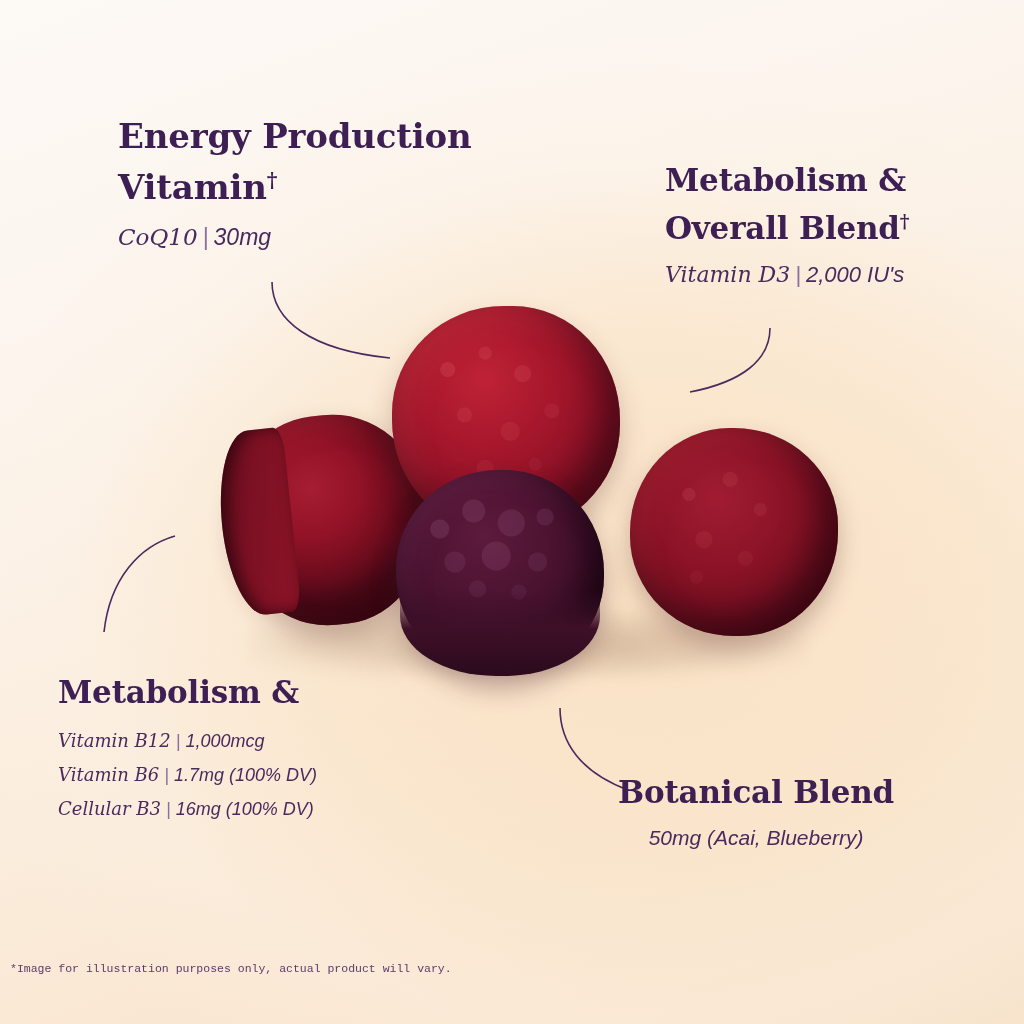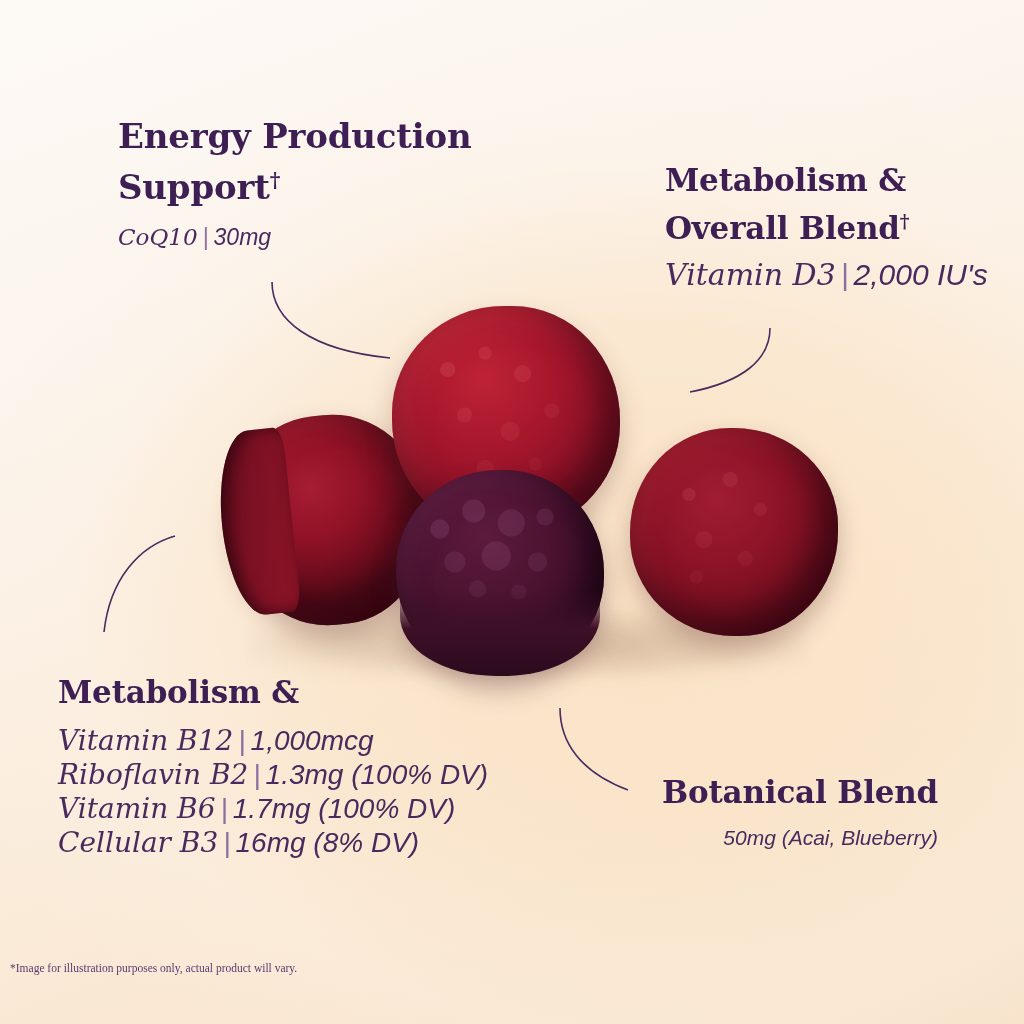--- a/index.html
+++ b/index.html
@@ -49,41 +49,41 @@
   .line .val { font-family: "Liberation Sans", sans-serif; }
 
   
   #b-energy { left: 118px; top: 114px; }
   #b-energy .heading { font-size: 34px; line-height: 44px; }
   #b-energy .line { font-size: 23px; line-height: 34px; margin-top: 11px; }
 
   
   #b-metab { left: 665px; top: 160px; }
   #b-metab .heading { font-size: 31px; line-height: 41px; }
-  #b-metab .line { font-size: 30px; line-height: 31px; margin-top: 10px; }
+  #b-metab .line { font-size: 22px; line-height: 31px; margin-top: 10px; }
 
   
   #b-cell { left: 58px; top: 672px; }
   #b-cell .heading { font-size: 31px; line-height: 41px; }
   #b-cell .lines { margin-top: 11px; }
-  #b-cell .line { font-size: 28px; line-height: 34px; }
-
-  
-  #b-bot { left: 662px; top: 772px; }
+  #b-cell .line { font-size: 18px; line-height: 34px; }
+
+  
+  #b-bot { left: 618px; top: 772px; }
   #b-bot .heading { font-size: 31px; line-height: 41px; }
   #b-bot .line { font-size: 21px; line-height: 31px; margin-top: 9px; }
 
   
   #footnote {
     position: absolute;
     left: 10px;
     top: 962px;
     font-size: 11.5px;
     color: #5b3a6e;
-    font-family: Liberation Serif, serif;
+    font-family: Liberation Mono, monospace;
   }
 
   
   .curve { position: absolute; left: 0; top: 0; width: 1024px; height: 1024px; pointer-events: none; }
   .curve path { fill: none; stroke: #4a2a5e; stroke-width: 1.6; }
 
   
   #photo { position: absolute; left: 200px; top: 290px; width: 660px; height: 400px; }
   .gummy { position: absolute; border-radius: 50%; }
   .shadow-floor {
@@ -176,21 +176,21 @@
   <svg class="curve" viewBox="0 0 1024 1024">
     <path d="M272,282 C272,320 310,350 390,358"></path>
     <path d="M770,328 C770,360 742,382 690,392"></path>
     <path d="M175,536 C140,546 110,578 104,632"></path>
     <path d="M560,708 C560,742 580,772 628,790"></path>
   </svg>
 
   <div class="block" id="b-energy">
     <div class="heading">
       <span>Energy Production</span><br>
-      <span>Support</span><span class="dag">†</span>
+      <span>Vitamin</span><span class="dag">†</span>
     </div>
     <div class="line">
       <span class="nm">CoQ10</span><span class="sep">|</span><span class="val">30mg</span>
     </div>
   </div>
 
   <div class="block" id="b-metab">
     <div class="heading">
       <span>Metabolism &amp;</span><br>
       <span>Overall Blend</span><span class="dag">†</span>
@@ -202,35 +202,32 @@
 
   <div class="block" id="b-cell">
     <div class="heading">
       <span>Metabolism &amp;</span><br>
     </div>
     <div class="lines">
       <div class="line">
         <span class="nm">Vitamin B12</span><span class="sep">|</span><span class="val">1,000mcg</span>
       </div>
       <div class="line">
-        <span class="nm">Riboflavin B2</span><span class="sep">|</span><span class="val">1.3mg (100% DV)</span>
-      </div>
-      <div class="line">
         <span class="nm">Vitamin B6</span><span class="sep">|</span><span class="val">1.7mg (100% DV)</span>
       </div>
       <div class="line">
-        <span class="nm">Cellular B3</span><span class="sep">|</span><span class="val">16mg (8% DV)</span>
+        <span class="nm">Cellular B3</span><span class="sep">|</span><span class="val">16mg (100% DV)</span>
       </div>
     </div>
   </div>
 
   <div class="block" id="b-bot">
     <div class="heading">
       <span>Botanical Blend</span>
     </div>
-    <div class="line" style="text-align:right">
+    <div class="line" style="text-align:center">
       <span class="val">50mg (Acai, Blueberry)</span>
     </div>
   </div>
 
   <div id="footnote">*Image for illustration purposes only, actual product will vary.</div>
 
 </div>
 
 </body></html>

